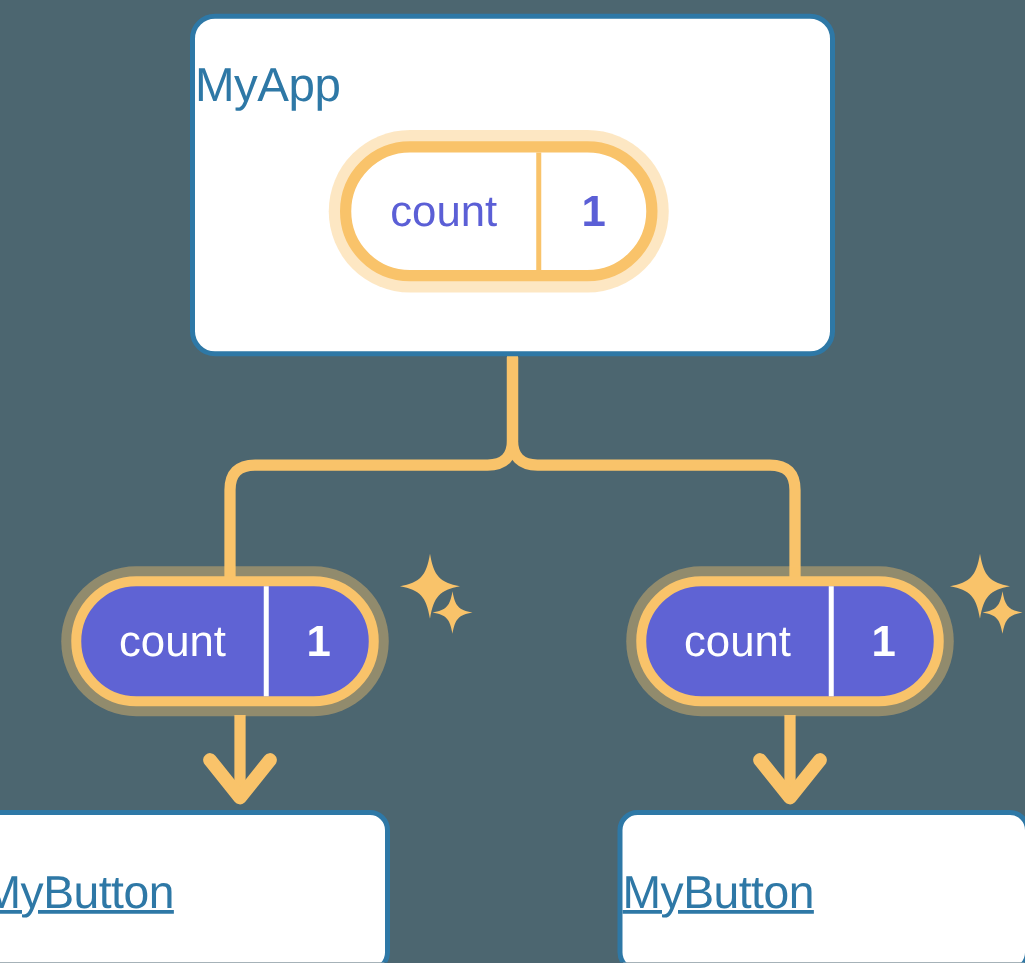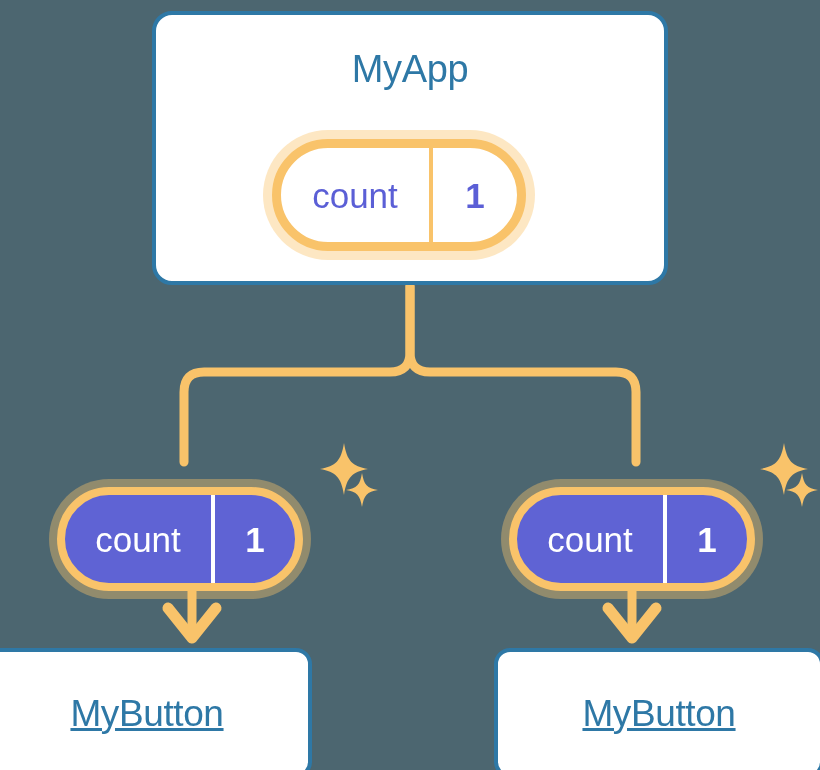--- a/index.html
+++ b/index.html
@@ -32,21 +32,20 @@
 
   
   .card {
     position: absolute;
     background: #ffffff;
     border: 4px solid #2e78a6;
     border-radius: 18px;
     box-sizing: border-box;
     display: flex;
     flex-direction: column;
-    align-items: center;
   }
   .card-title {
     color: #2e78a6;
     font-size: 38px;
     font-weight: 400;
     letter-spacing: -0.4px;
     line-height: 1;
     white-space: nowrap;
   }
 
@@ -77,21 +76,20 @@
   }
   .card-button .card-title {
     font-size: 37px;
     text-decoration: underline;
   }
 
   
   .pill-wrap {
     position: absolute;
     display: inline-block;
-    margin-top: 26px;
   }
   .pill {
     position: relative;
     display: flex;
     align-items: stretch;
     box-sizing: border-box;
     border: 9px solid #f9c36a;
     border-radius: 999px;
     
     box-shadow: 0 0 0 9px rgba(249,195,106,0.40);

